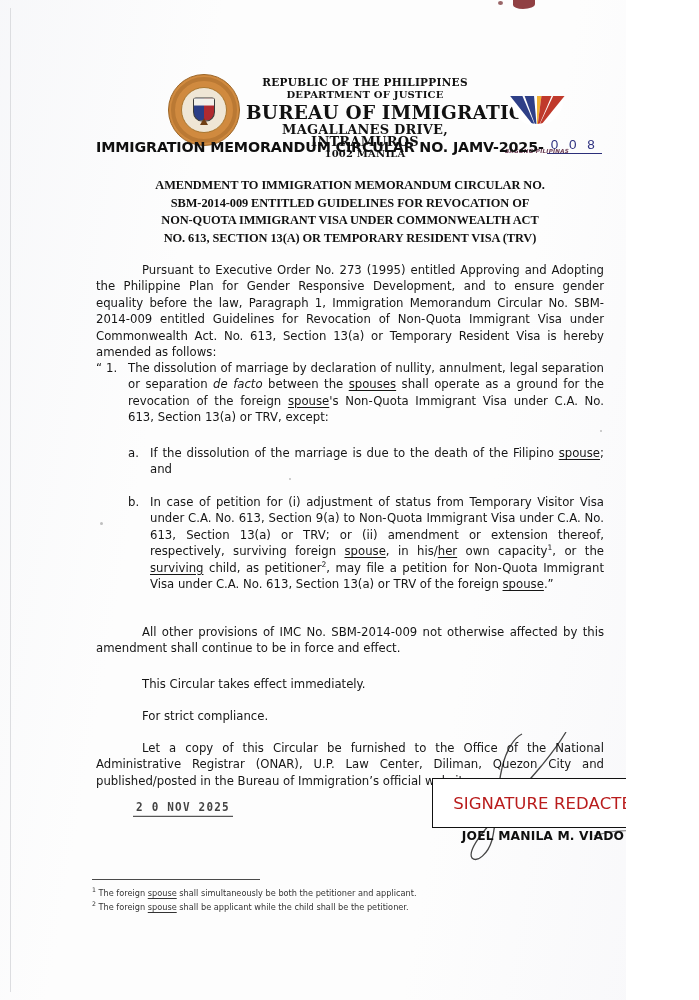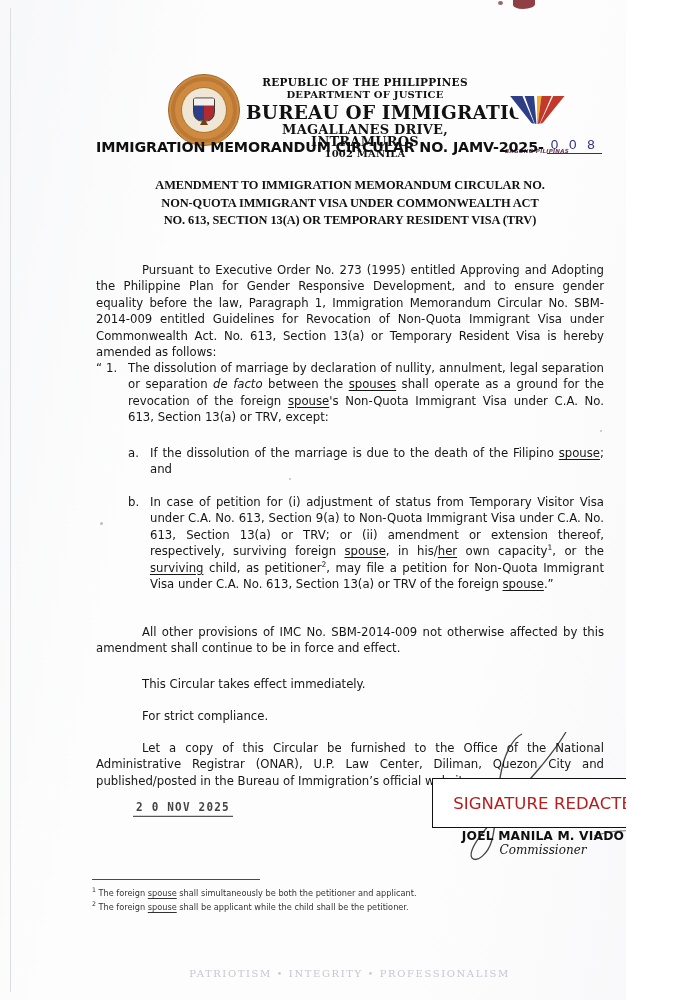--- a/index.html
+++ b/index.html
@@ -430,20 +430,21 @@
       <div class="bp-caption">BAGONG PILIPINAS</div>
     </div>
   </div>
 
   <div class="circular-line">
     <span>IMMIGRATION MEMORANDUM CIRCULAR NO. JAMV-2025-</span><span class="handnum">0 0 8</span>
   </div>
 
   <div class="subject">
     <div>AMENDMENT TO IMMIGRATION MEMORANDUM CIRCULAR NO.</div>
+    <div>SBM-2014-009 ENTITLED GUIDELINES FOR REVOCATION OF</div>
     <div>NON-QUOTA IMMIGRANT VISA UNDER COMMONWEALTH ACT</div>
     <div>NO. 613, SECTION 13(A) OR TEMPORARY RESIDENT VISA (TRV)</div>
   </div>
 
   <div class="body-text p-intro">
     <span class="indent"></span><span>Pursuant to Executive Order No. 273 (1995) entitled Approving and Adopting the Philippine Plan for Gender Responsive Development, and to ensure gender equality before the law, Paragraph 1, Immigration Memorandum Circular No. SBM-2014-009 entitled Guidelines for Revocation of Non-Quota Immigrant Visa under Commonwealth Act. No. 613, Section 13(a) or Temporary Resident Visa is hereby amended as follows:</span>
   </div>
 
   <div class="clause-1">
     <div class="clause-row">
@@ -484,34 +485,32 @@
   <svg class="sig-ink" viewBox="0 0 260 130">
     <path d="M168,0 C150,30 120,60 92,92 C78,108 70,120 74,126 C79,131 90,122 94,108 C99,90 98,60 104,36 C108,18 116,6 124,2" fill="none" stroke="#1c1c1c" stroke-width="1.3" opacity=".82"></path>
     <path d="M196,104 C208,100 222,98 236,99" fill="none" stroke="#1c1c1c" stroke-width="1.1" opacity=".6"></path>
   </svg>
 
   <div class="redaction-box">
     <span class="redaction-label">SIGNATURE REDACTED</span>
   </div>
 
   <div class="sig-name">JOEL MANILA M. VIADO</div>
-  <div class="sig-title">Commissioner</div>
 
   <div class="fn-rule"></div>
   <div class="footnotes">
     <div>
       <sup>1</sup>
       The foreign <u>spouse</u> shall simultaneously be both the petitioner and applicant.
     </div>
     <div>
       <sup>2</sup>
       The foreign <u>spouse</u> shall be applicant while the child shall be the petitioner.
     </div>
   </div>
 
-  <div class="motto">PATRIOTISM  •  INTEGRITY  •  PROFESSIONALISM</div>
 
   <div class="stray-dot" style="left:100px; top:522px; width:3px; height:3px;"></div>
   <div class="stray-dot" style="left:289px; top:478px; width:2px; height:2px;"></div>
   <div class="stray-dot" style="left:600px; top:430px; width:2px; height:2px;"></div>
   <div class="stray-dot" style="left:596px; top:398px; width:2px; height:2px;"></div>
   <div class="stray-dot" style="left:207px; top:714px; width:2px; height:2px;"></div>
 </div>
 
 </body></html>

